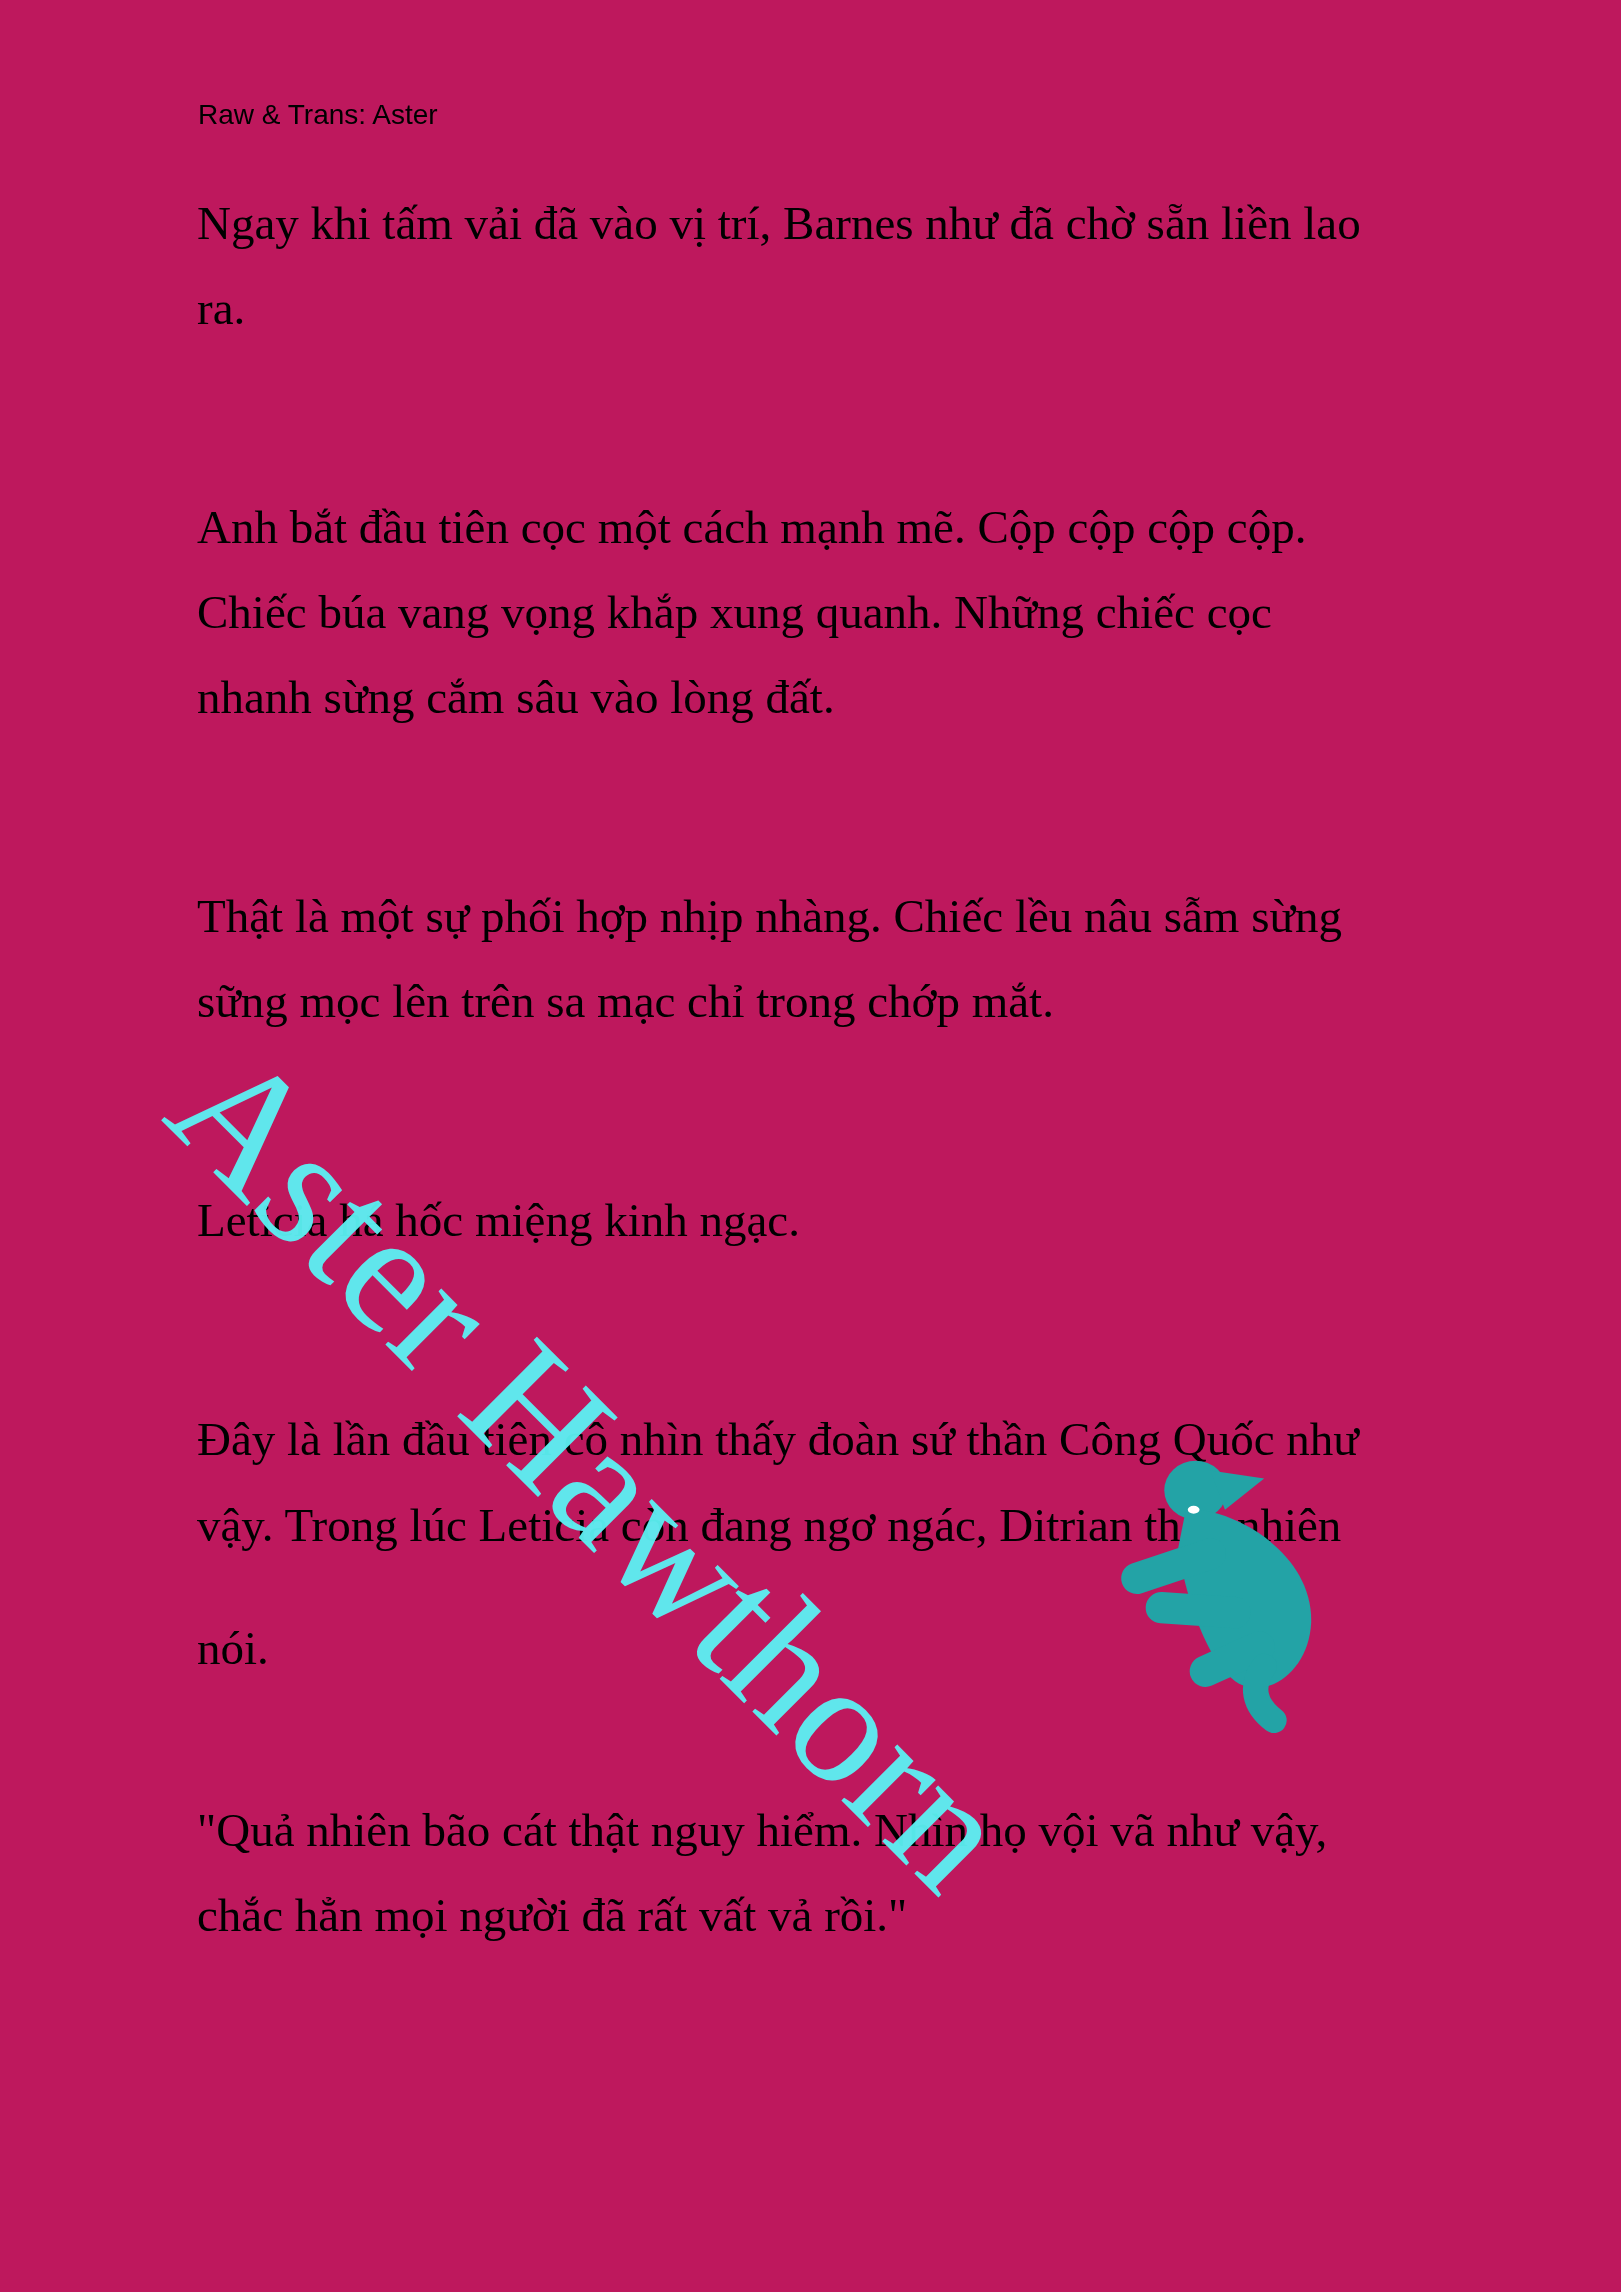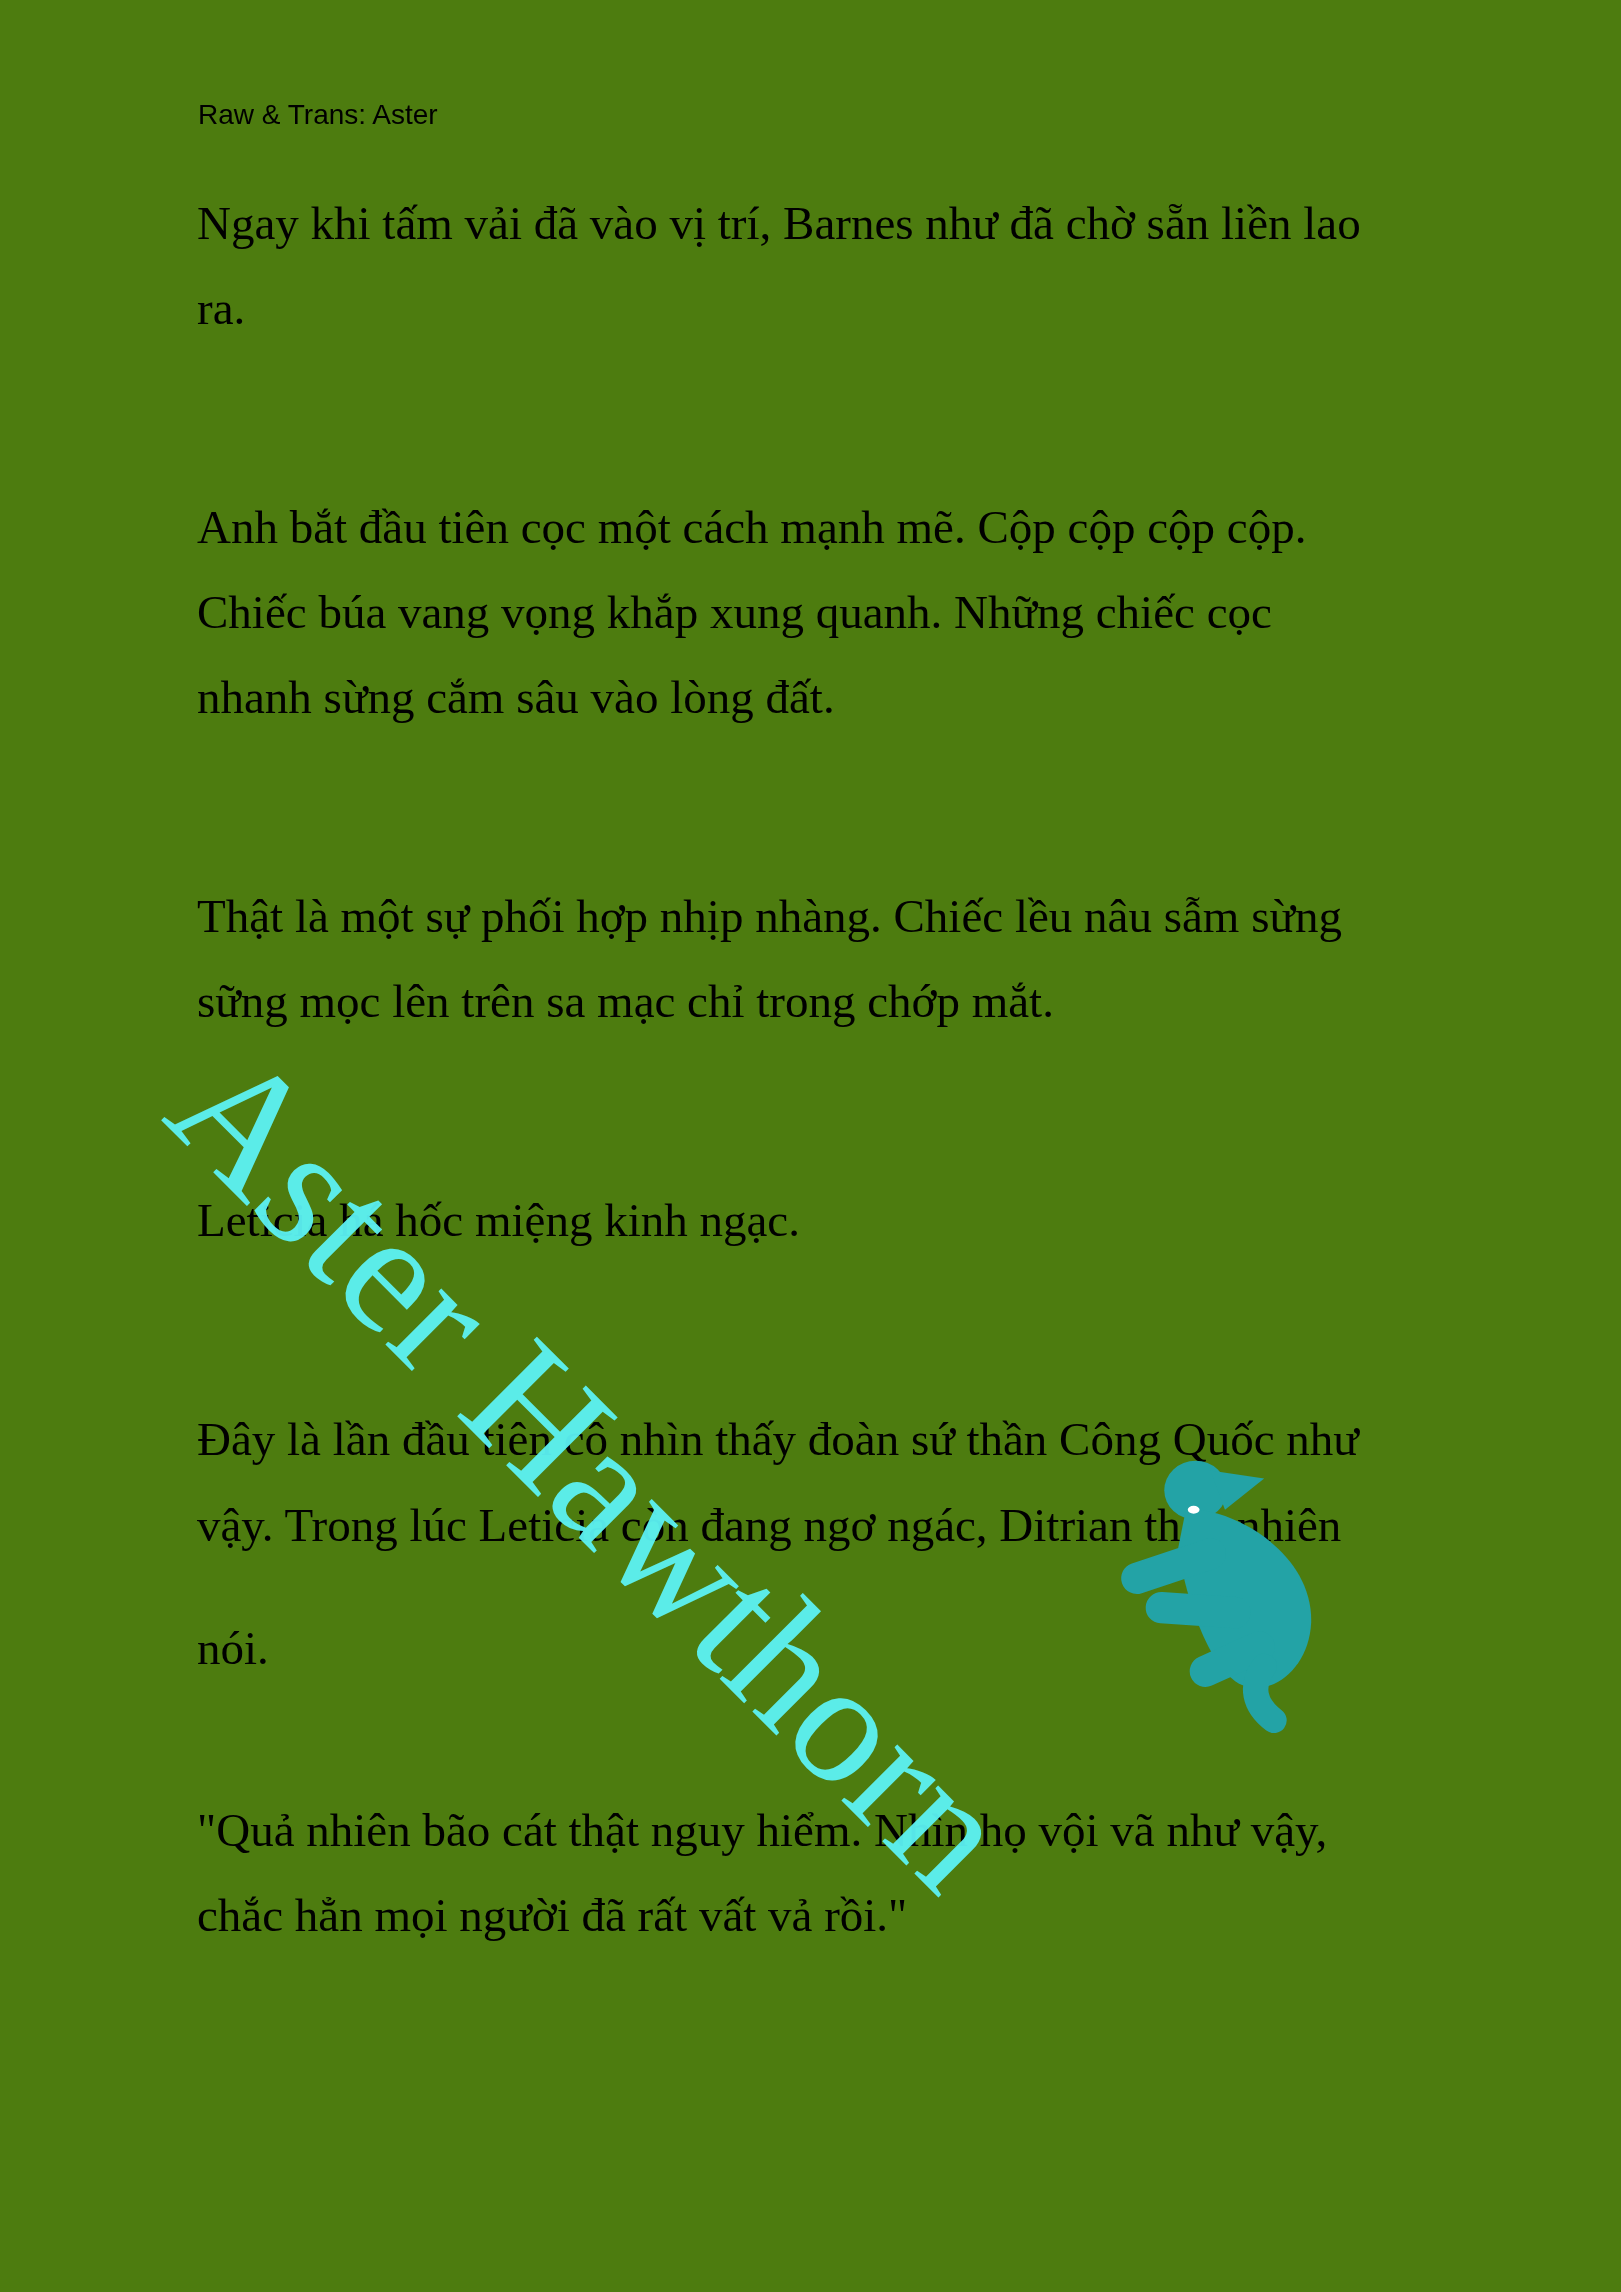--- a/index.html
+++ b/index.html
@@ -1,17 +1,17 @@
 <!DOCTYPE html>
 <html><head>
 <meta charset="utf-8">
 <style>
   html, body { margin: 0; padding: 0; background: #ffffff; }
   body { width: 1621px; height: 2293px; position: relative; overflow: hidden; }
-  .page { position: absolute; left: 0; top: 0; width: 1621px; height: 2293px; background: #4d7c0f; }
+  .page { position: absolute; left: 0; top: 0; width: 1621px; height: 2293px; background: #be185d; }
   .header {
     position: absolute; left: 198px; top: 98px;
     font-family: "Liberation Sans", sans-serif; font-size: 28px; color: #000;
     white-space: nowrap; line-height: 33px;
   }
   .line {
     position: absolute; left: 197px;
     font-family: Liberation Serif, serif; font-size: 47px; color: #000;
     white-space: nowrap; line-height: 59px;
   }

